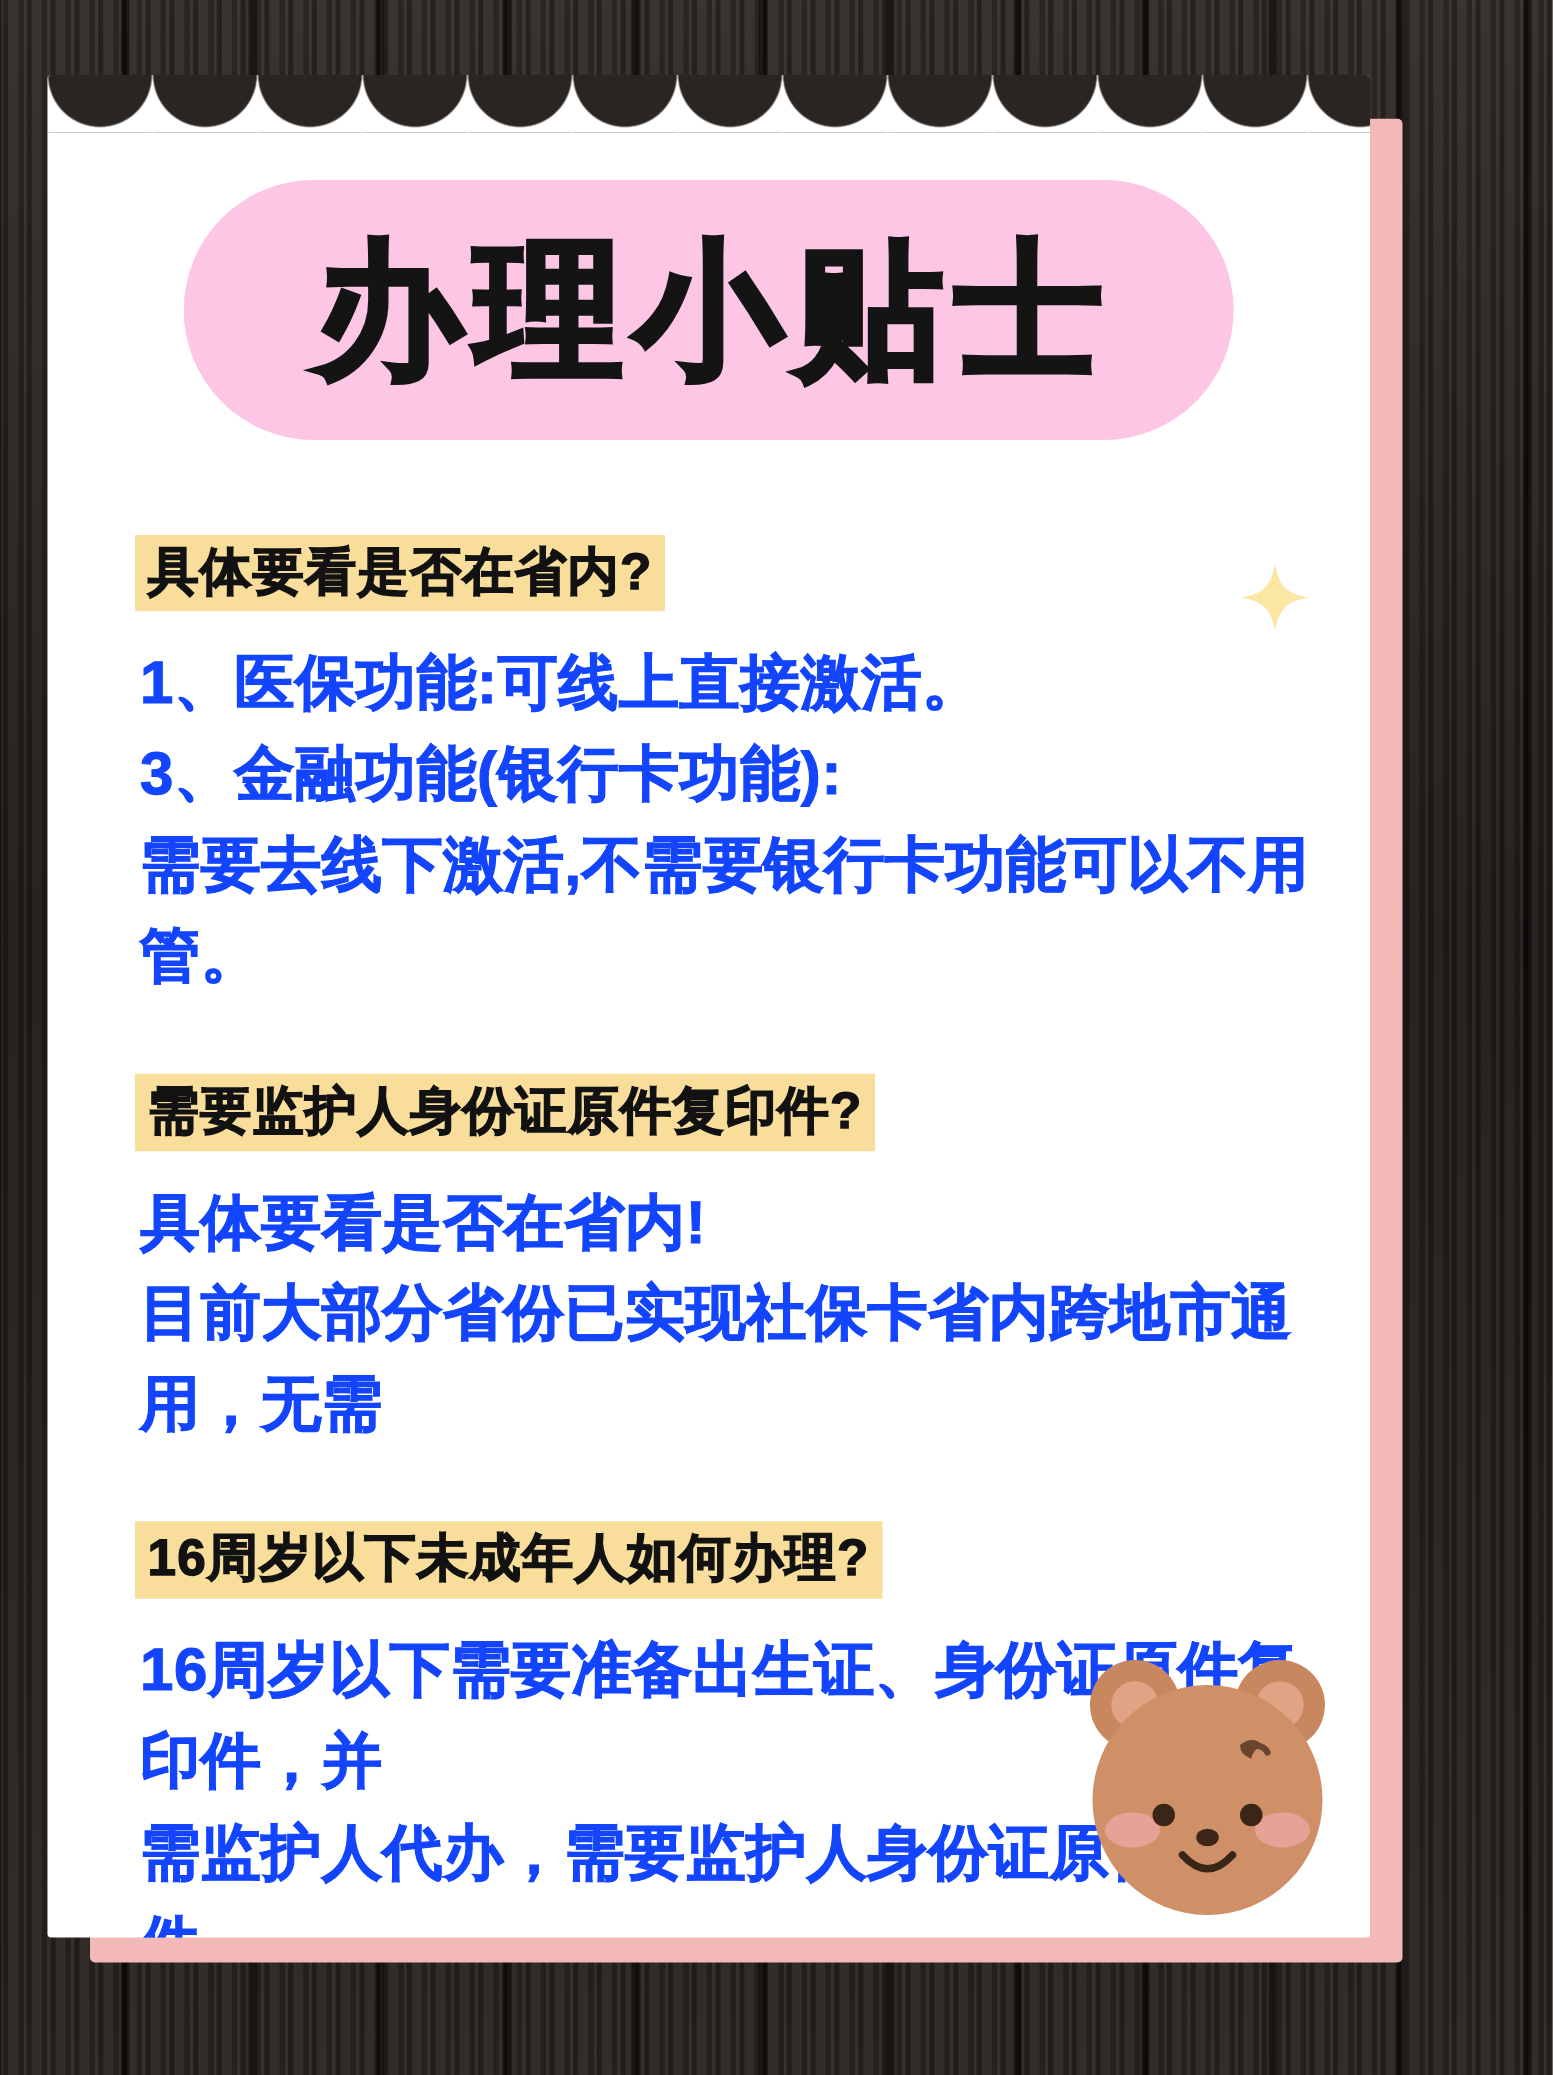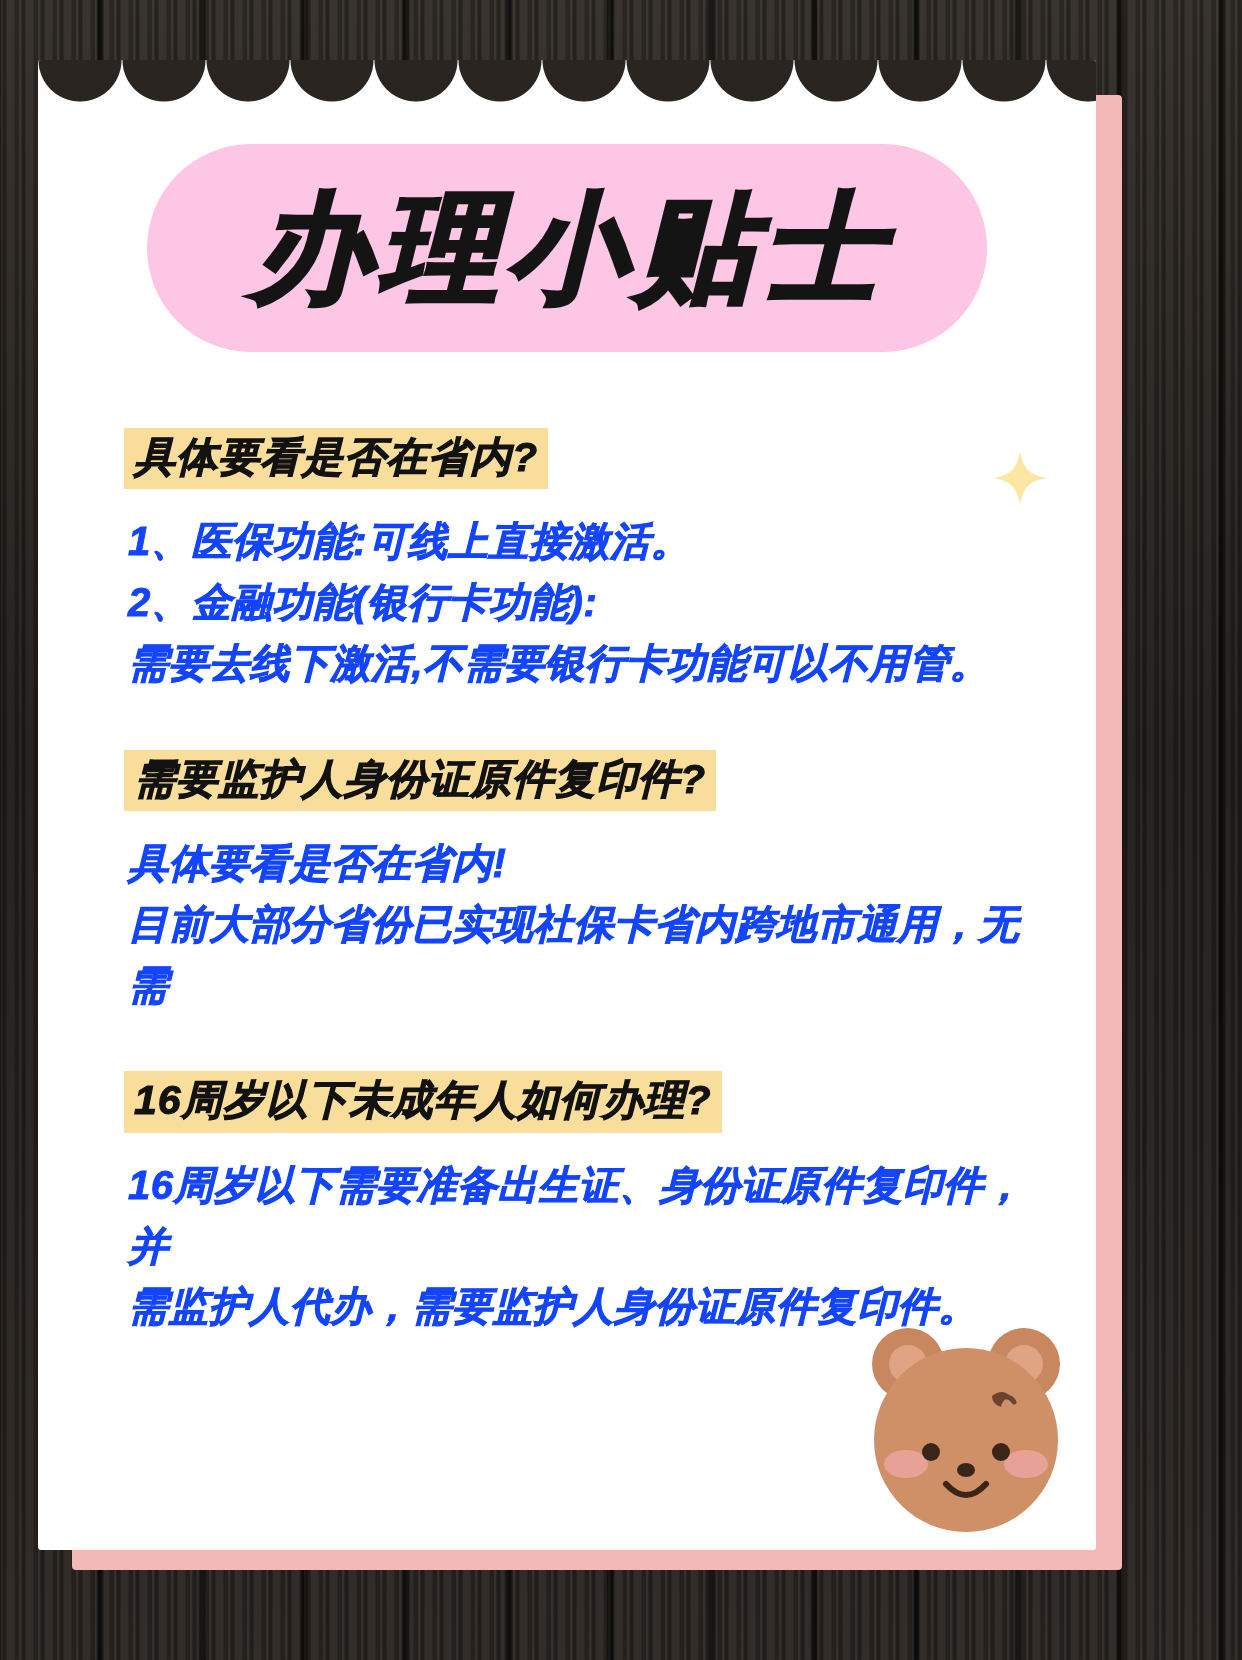--- a/index.html
+++ b/index.html
@@ -70,22 +70,21 @@
     width: 100%;
     height: 46px;
     background:
       radial-gradient(circle at 42px 0px, #2a2521 41px, rgba(42,37,33,0) 42px) repeat-x;
     background-size: 84px 46px;
   }
 
   .paper-inner {
     position: absolute;
     left: 0; right: 0; top: 46px; bottom: 0;
-    padding: 0 56px;
-    font-style: italic;
+    padding: 0 40px;
   }
 
   
   .title-wrap {
     margin-top: 38px;
     display: flex;
     justify-content: center;
   }
   .title-pill {
     background: #fcc6e4;
@@ -125,21 +124,21 @@
     padding: 2px 10px 4px 10px;
     letter-spacing: 1px;
     -webkit-text-stroke: 1.1px #121212;
   }
 
   .a-block {
     margin-top: 22px;
     margin-left: 34px;
     color: #1345ff;
     font-weight: 700;
-    font-size: 40px;
+    font-size: 48px;
     line-height: 1.52;
     letter-spacing: 0.5px;
     -webkit-text-stroke: 0.9px #1345ff;
   }
   .a-block .line { display: block; }
 
   
   .sparkle {
     position: absolute;
     right: 48px;
@@ -173,21 +172,21 @@
         <div class="title-text">办理小贴士</div>
       </div>
     </div>
 
     <div class="section first">
       <div class="q-line">
         <span class="q-text">具体要看是否在省内?</span>
       </div>
       <div class="a-block">
         <span class="line">1、医保功能:可线上直接激活。</span>
-        <span class="line">2、金融功能(银行卡功能):</span>
+        <span class="line">3、金融功能(银行卡功能):</span>
         <span class="line">需要去线下激活,不需要银行卡功能可以不用管。</span>
       </div>
     </div>
 
     <div class="section">
       <div class="q-line">
         <span class="q-text">需要监护人身份证原件复印件?</span>
       </div>
       <div class="a-block">
         <span class="line">具体要看是否在省内!</span>

